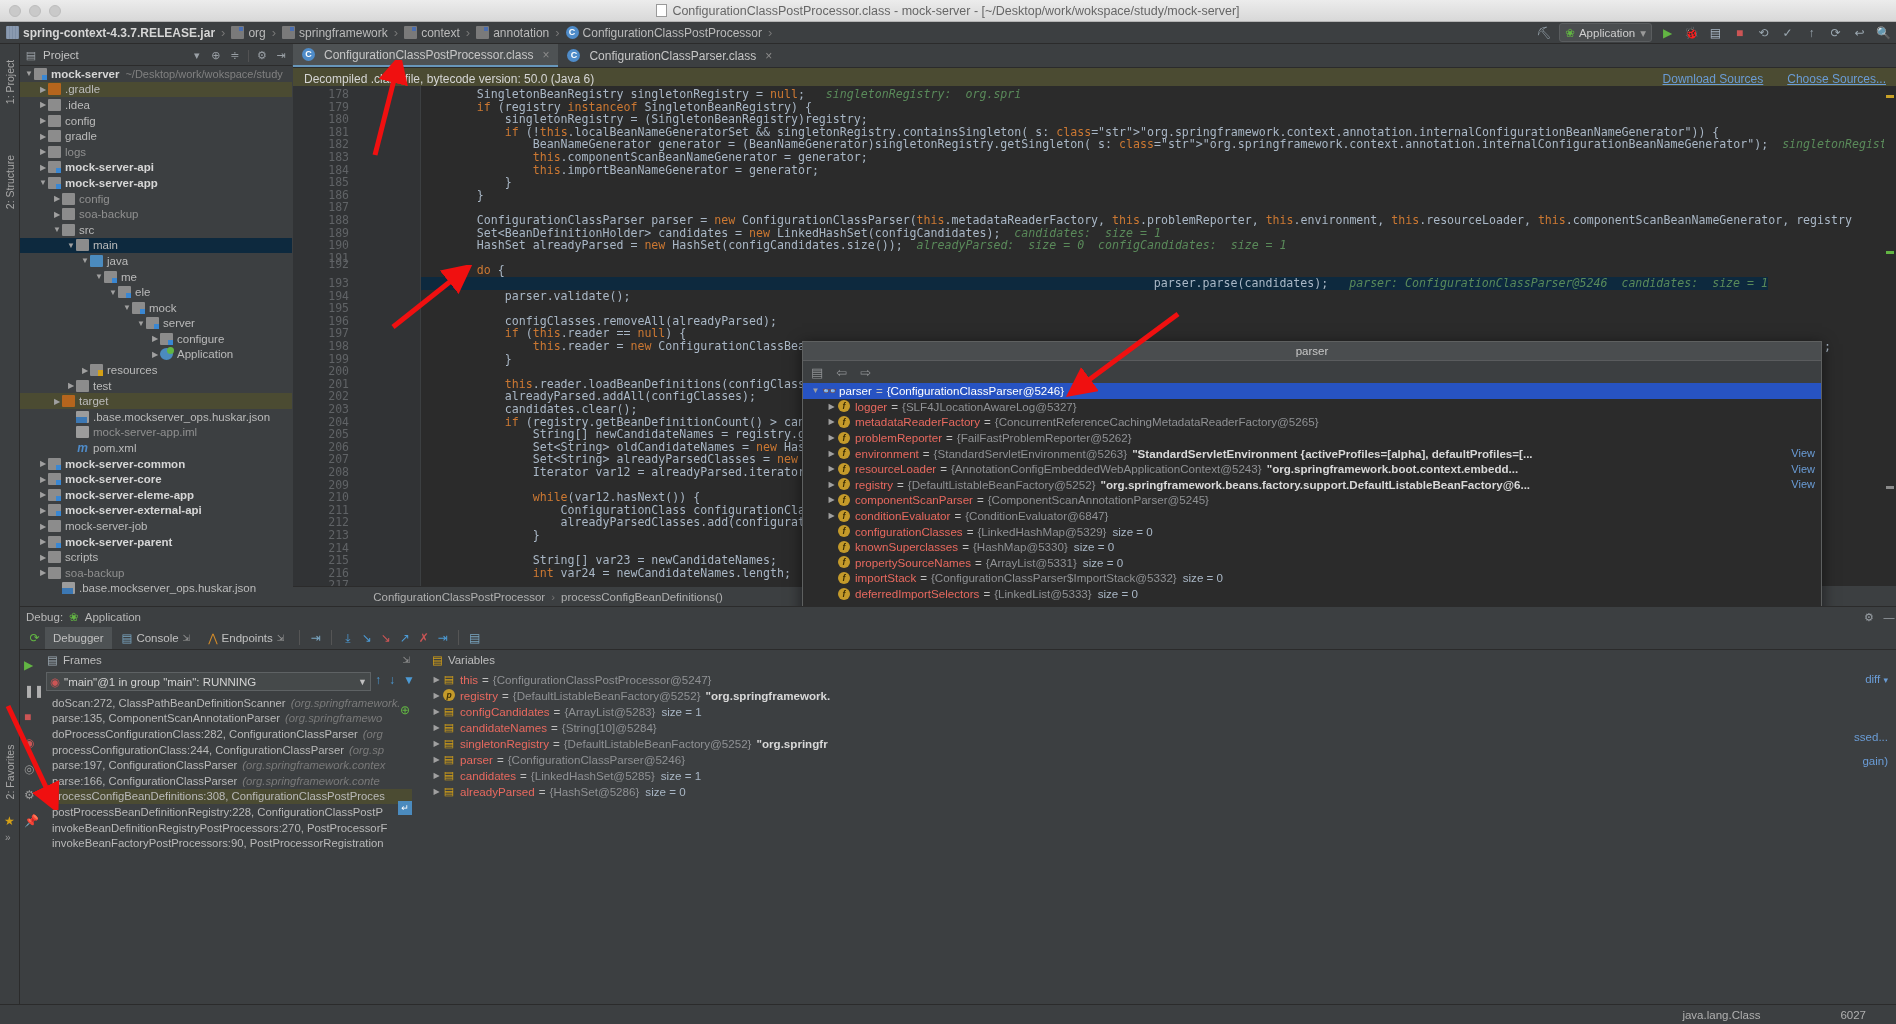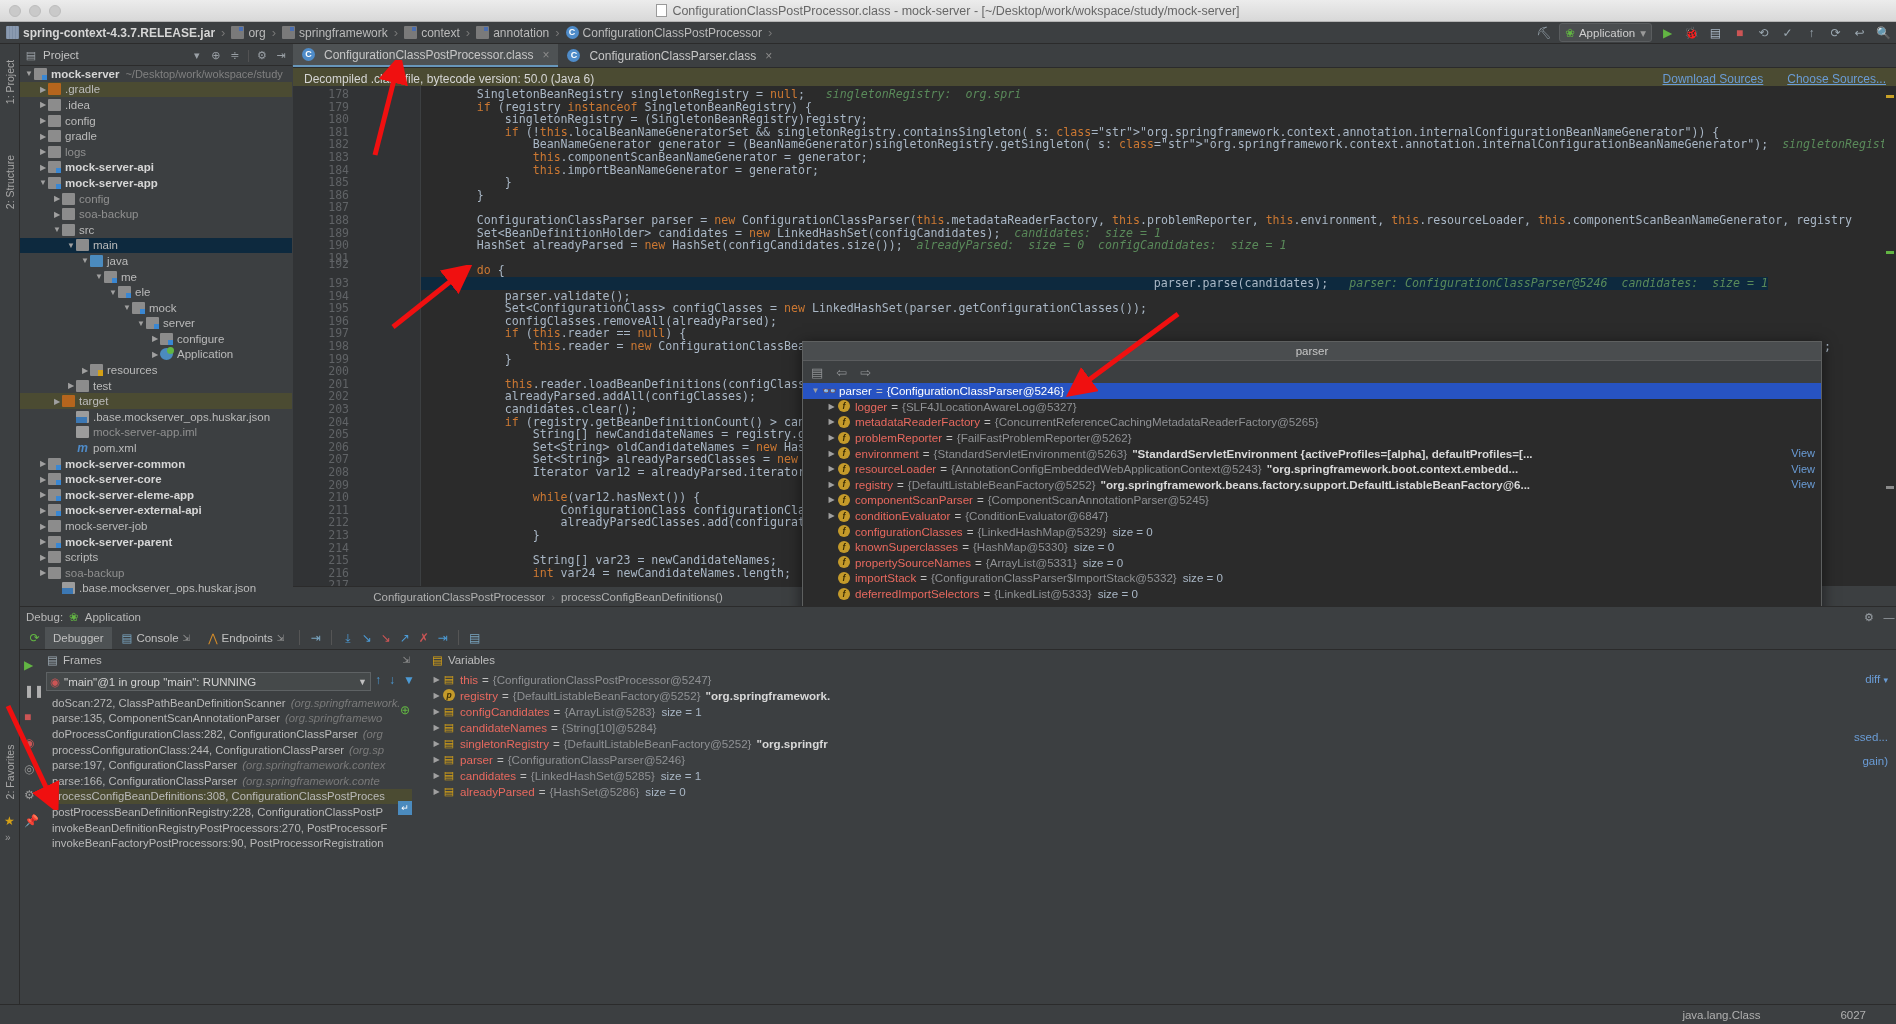--- a/index.html
+++ b/index.html
@@ -522,21 +522,20 @@
       <div class="cl" style="top: 90.2px;">            }</div>
       <div class="cl" style="top: 102.8px;">        }</div>
       <div class="cl" style="top: 115.4px;"></div>
       <div class="cl" style="top: 128px;">        ConfigurationClassParser parser = <span class="kw">new</span> ConfigurationClassParser(<span class="kw">this</span>.metadataReaderFactory, <span class="kw">this</span>.problemReporter, <span class="kw">this</span>.environment, <span class="kw">this</span>.resourceLoader, <span class="kw">this</span>.componentScanBeanNameGenerator, registry</div>
       <div class="cl" style="top: 140.6px;">        Set&lt;BeanDefinitionHolder&gt; candidates = <span class="kw">new</span> LinkedHashSet(configCandidates);<span class="hint">  candidates:  size = 1</span></div>
       <div class="cl" style="top: 153.2px;">        HashSet alreadyParsed = <span class="kw">new</span> HashSet(configCandidates.size());<span class="hint">  alreadyParsed:  size = 0  configCandidates:  size = 1</span></div>
       <div class="cl" style="top: 165.8px;"></div>
       <div class="cl" style="top: 178.4px;">        <span class="kw">do</span> {</div>
       <div class="cl curline" style="top: 191px;">            parser.parse(candidates);<span class="hint">   parser: ConfigurationClassParser@5246  candidates:  size = 1</span></div>
       <div class="cl" style="top: 203.6px;">            parser.validate();</div>
-      <div class="cl" style="top: 216.2px;">            Set&lt;ConfigurationClass&gt; configClasses = <span class="kw">new</span> LinkedHashSet(parser.getConfigurationClasses());</div>
       <div class="cl" style="top: 228.8px;">            configClasses.removeAll(alreadyParsed);</div>
       <div class="cl" style="top: 241.4px;">            <span class="kw">if</span> (<span class="kw">this</span>.reader == <span class="kw">null</span>) {</div>
       <div class="cl" style="top: 254px;">                <span class="kw">this</span>.reader = <span class="kw">new</span> ConfigurationClassBeanDefinitionReader(registry, <span class="kw">this</span>.sourceExtractor, <span class="kw">this</span>.resourceLoader, <span class="kw">this</span>.environment, <span class="kw">this</span>.importBeanNameGenerator, parser.getImportRegistry());</div>
       <div class="cl" style="top: 266.6px;">            }</div>
       <div class="cl" style="top: 279.2px;"></div>
       <div class="cl" style="top: 291.8px;">            <span class="kw">this</span>.reader.loadBeanDefinitions(configClasses);</div>
       <div class="cl" style="top: 304.4px;">            alreadyParsed.addAll(configClasses);</div>
       <div class="cl" style="top: 317px;">            candidates.clear();</div>
       <div class="cl" style="top: 329.6px;">            <span class="kw">if</span> (registry.getBeanDefinitionCount() &gt; candidateNames.lengt</div>
       <div class="cl" style="top: 342.2px;">                String[] newCandidateNames = registry.getBeanDefinitionN</div>

